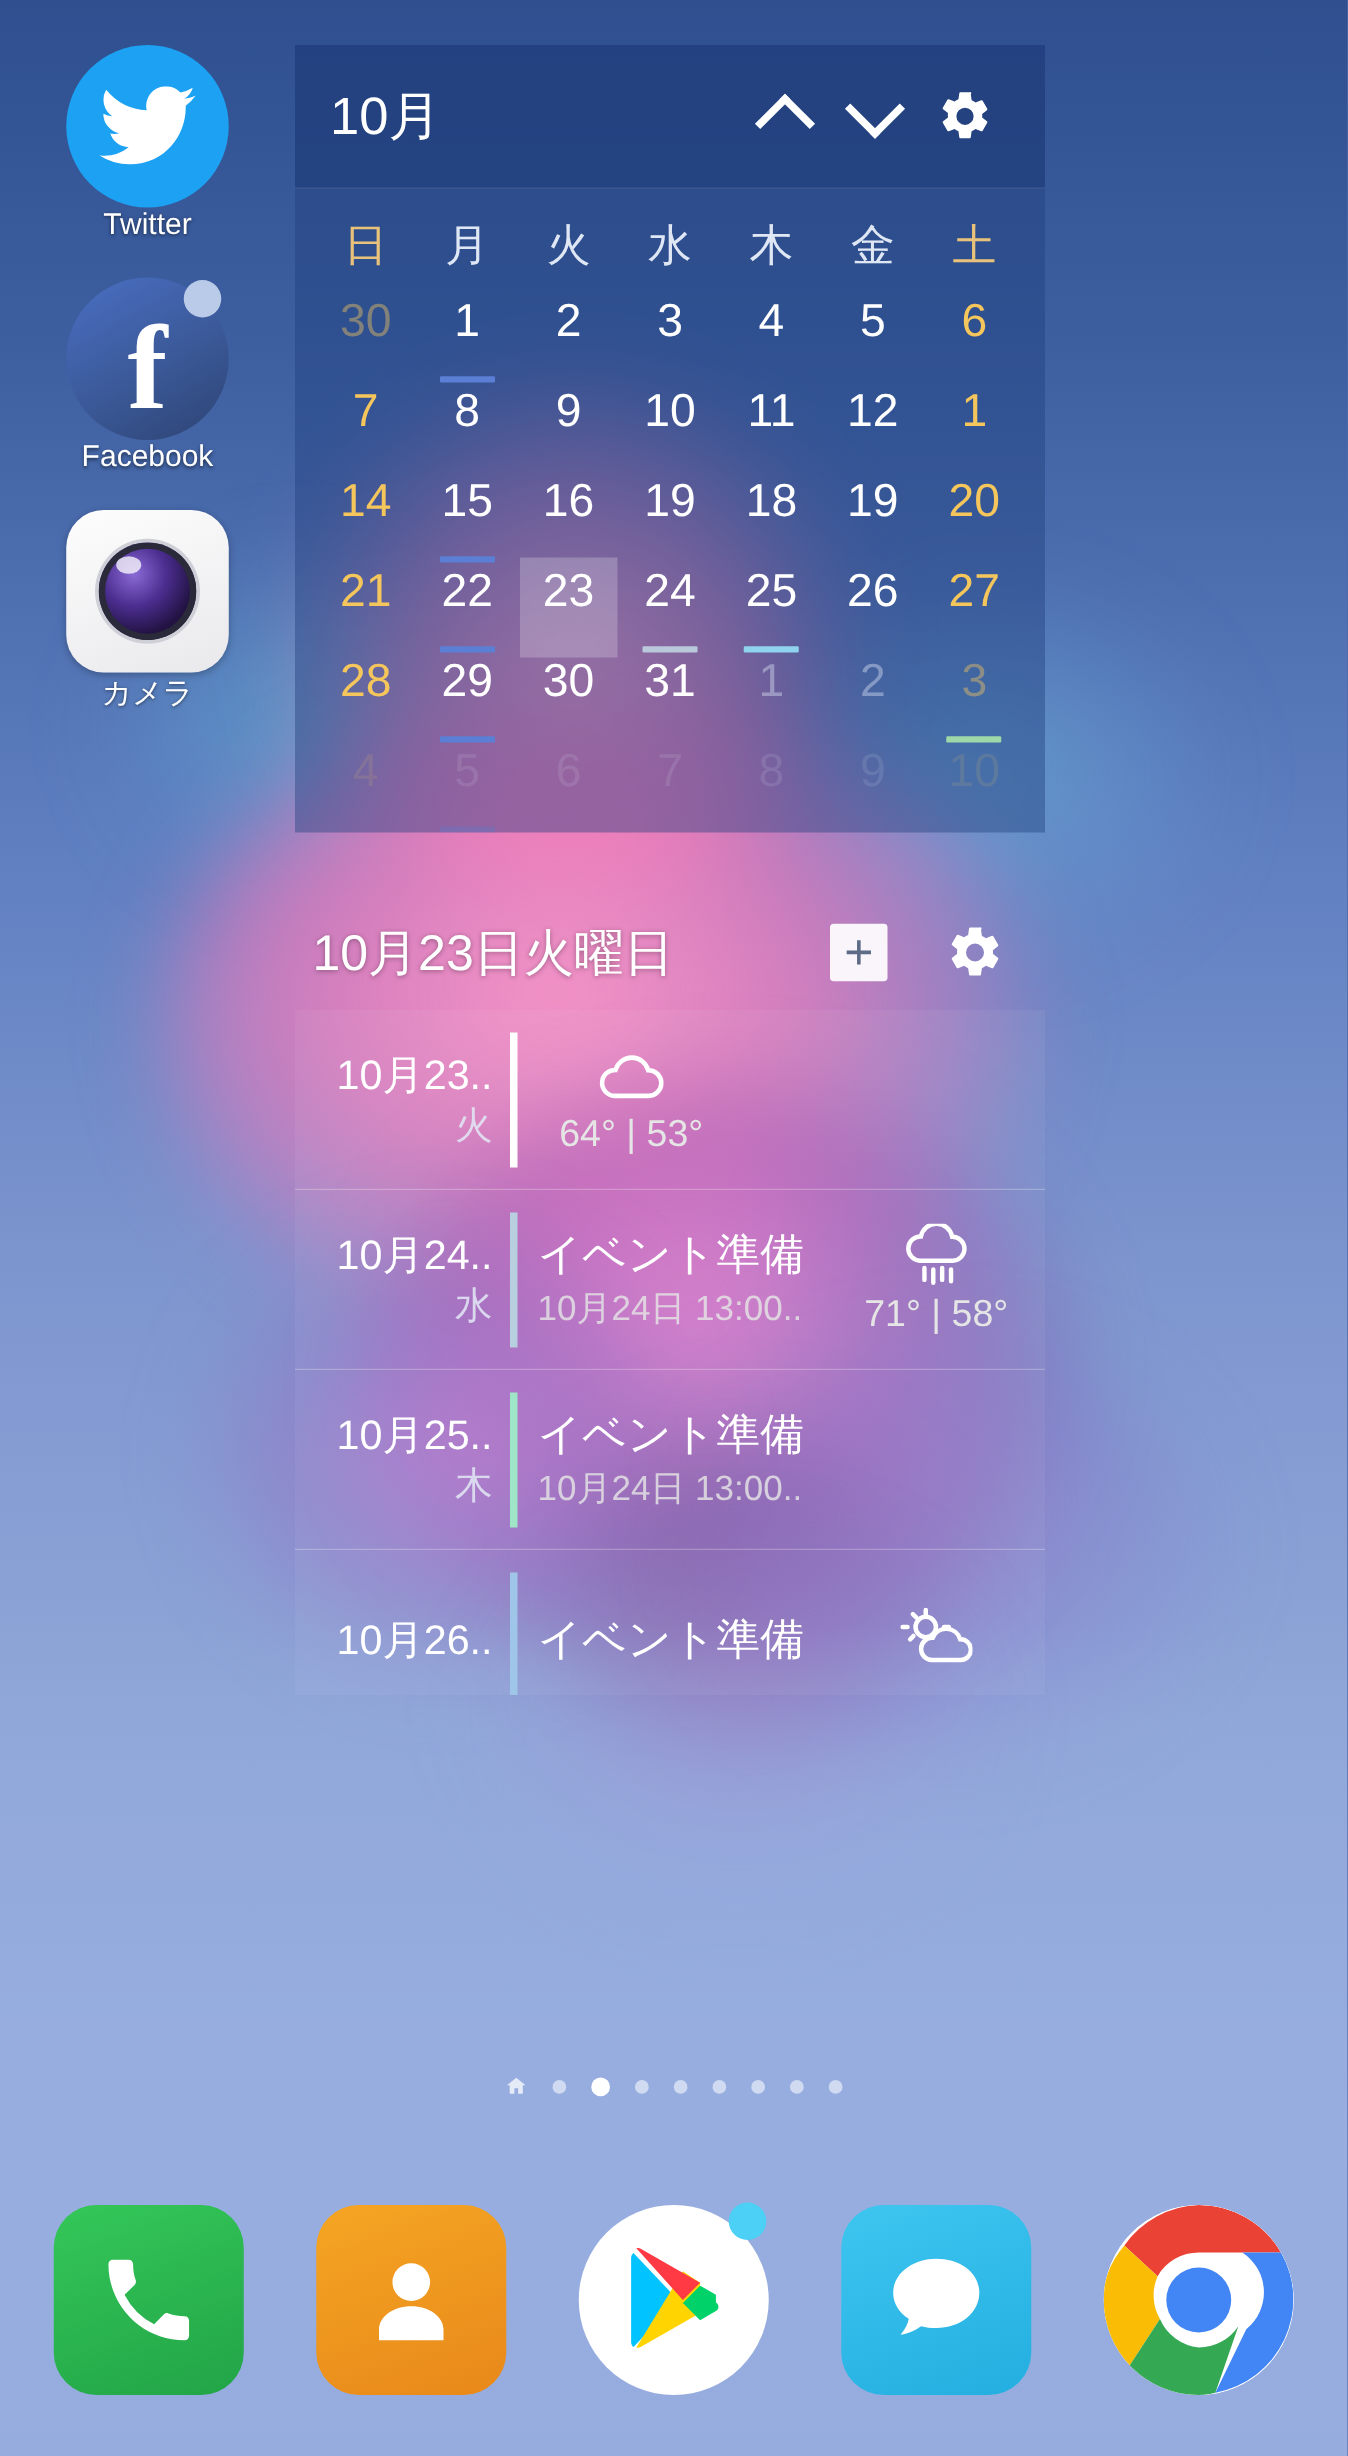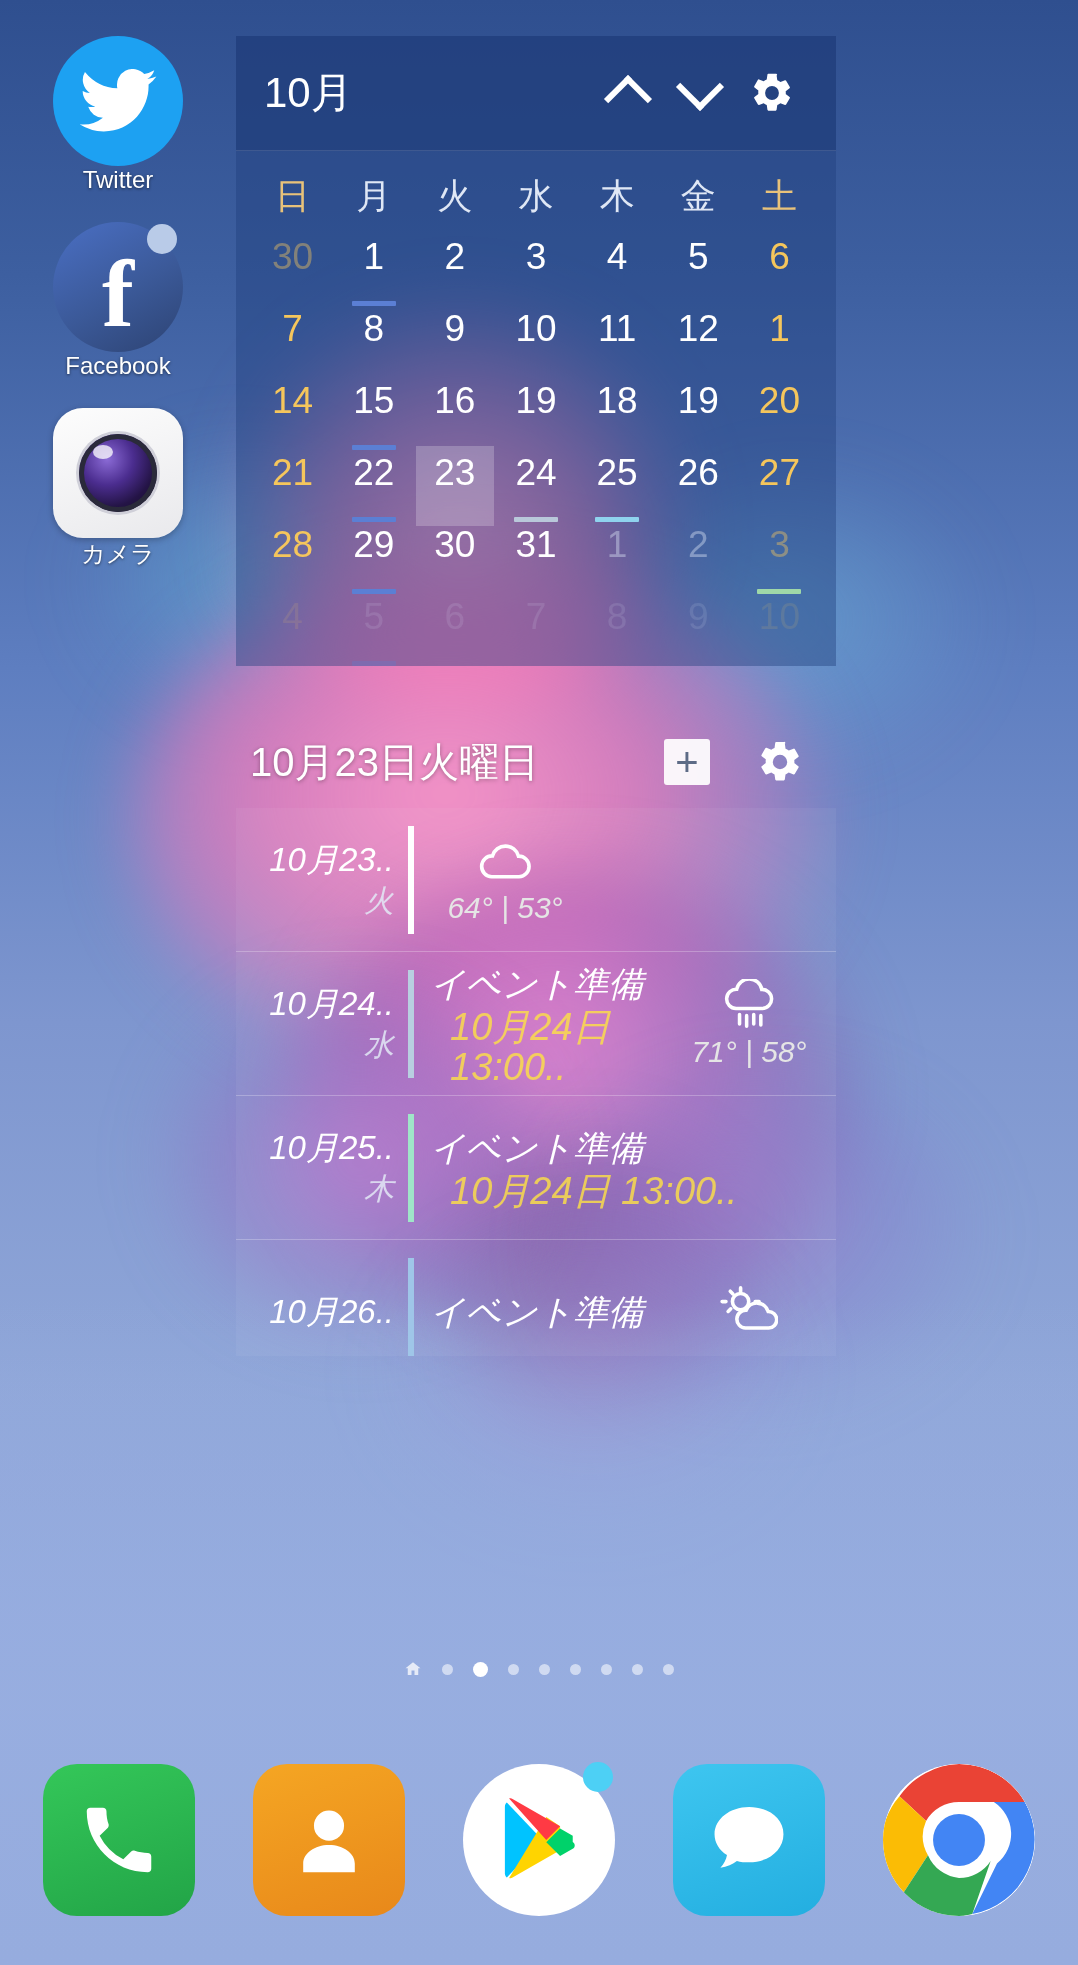--- a/index.html
+++ b/index.html
@@ -109,28 +109,28 @@
   .agenda-title { flex:1; color:#ffffff; font-size:40px;
                   text-shadow:0 1px 4px rgba(0,0,0,0.35); }
   .plus-btn { width:46px; height:46px; background:rgba(255,255,255,0.92);
               display:flex; align-items:center; justify-content:center;
               border-radius:3px; margin-right:46px; }
   .plus-btn span { color:#5d6b86; font-size:40px; line-height:32px; }
   .agenda-gear { width:48px; height:48px; margin-right:18px; }
 
   .ev-row { height:144px; display:flex; align-items:center;
             border-bottom:1px solid rgba(255,255,255,0.25);
-            background:rgba(255,255,255,0.05); padding:0 12px;font-style:italic; }
+            background:rgba(255,255,255,0.05); padding:0 12px; }
   .ev-date { width:160px; text-align:right; padding-right:14px; }
   .ev-date .d1 { color:#ffffff; font-size:33px; line-height:42px; }
   .ev-date .d2 { color:#e3e9f6; font-size:30px; line-height:40px; opacity:0.85; }
   .ev-accent { width:6px; height:108px; margin:0 16px 0 0; }
   .ev-body { flex:1; }
   .ev-title { color:#ffffff; font-size:35px; line-height:46px; }
-  .ev-sub { color:#fde047; font-size:38px; line-height:40px; opacity:0.82;margin-left:20px; }
+  .ev-sub { color:#e5e5e5; font-size:28px; line-height:40px; opacity:0.82; }
   .ev-wx { width:150px; text-align:center; }
   .ev-wx .temps { color:#e5e5e5; font-size:30px; margin-top:4px; }
   .wx-icon { height:52px; display:flex; align-items:center; justify-content:center; }
 
   
   .dots { position:absolute; left:0; right:0; top:1660px;
           display:flex; align-items:center; justify-content:center; gap:20px; }
   .dot { width:11px; height:11px; border-radius:50%; background:rgba(255,255,255,0.55); }
   .dot.active { width:15px; height:15px; background:#ffffff; }
   .dot.home { width:18px; height:18px; background:transparent; position:relative; }

